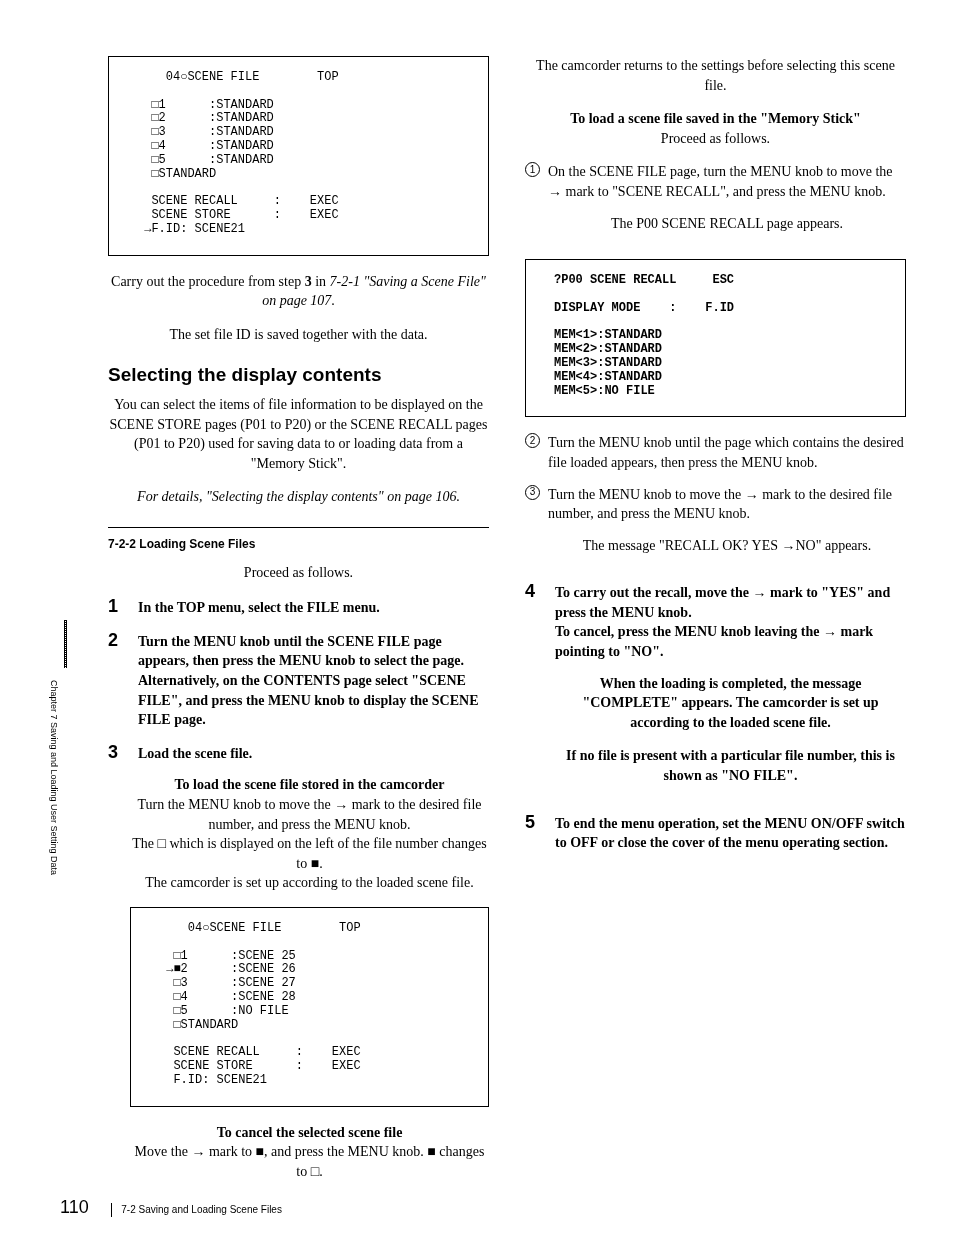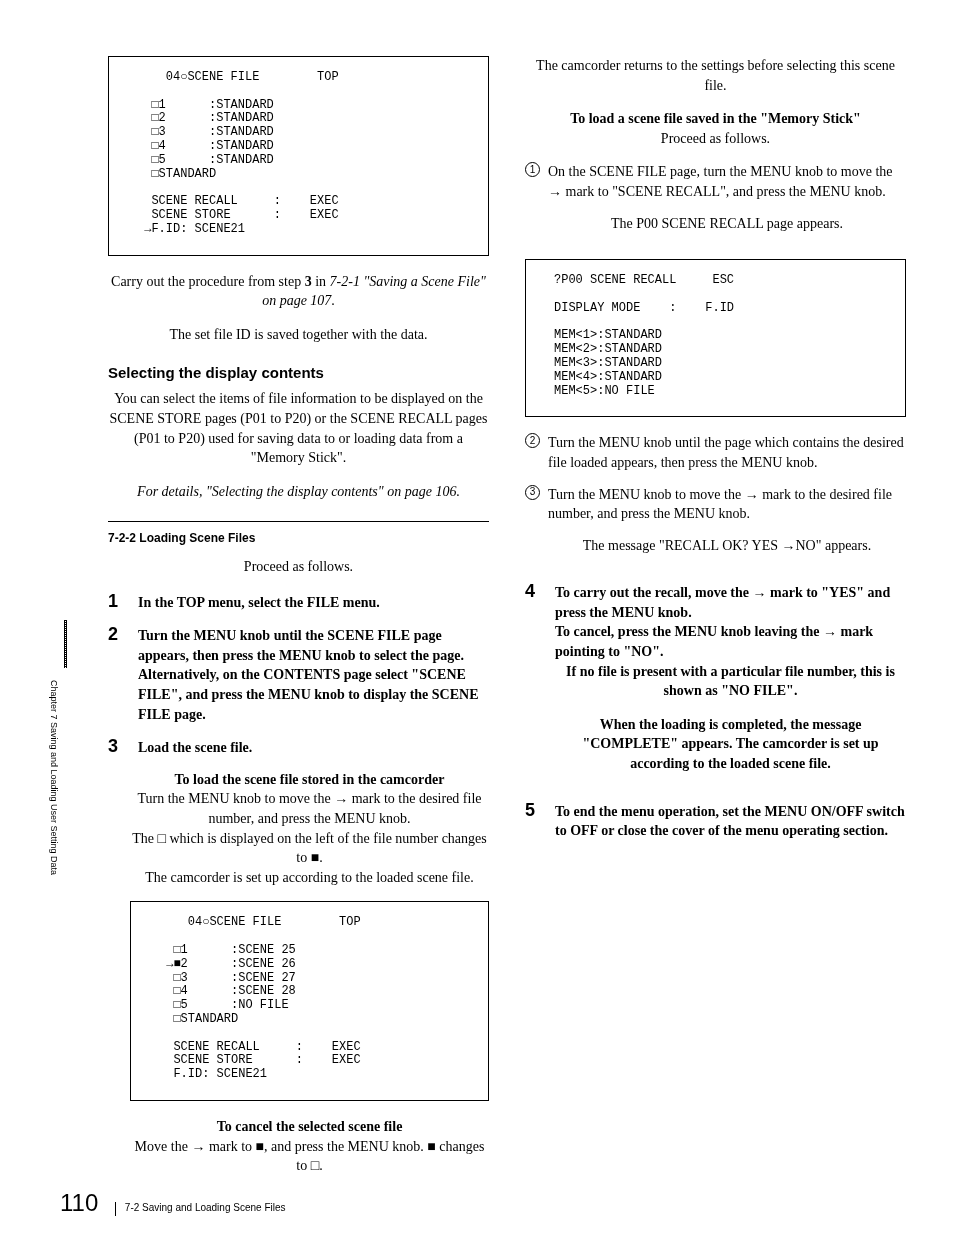--- a/index.html
+++ b/index.html
@@ -54,25 +54,25 @@
   .menu-screen {
     border: 1px solid #000;
     padding: 14px 28px 18px 28px;
     margin: 0 0 16px 0;
     font-family: "Courier New", Courier, monospace;
     font-size: 12px;
     line-height: 1.15;
     white-space: pre;
     letter-spacing: 0px;
   }
-  .menu-screen.narrow { padding-right:48px; }
+  .menu-screen.narrow { padding-right:48px;font-weight:bold; }
   .italic { font-style: italic; }
   .h3 {
     font-family: Arial, Helvetica, sans-serif;
-    font-size: 15px;
+    font-size: 19px;
     font-weight: bold;
     margin: 18px 0 6px 0;
   }
   .h2 {
     font-family: Arial, Helvetica, sans-serif;
     font-size: 12px;
     font-weight: bold;
     margin: 20px 0 10px 0;
     border-top: 1px solid #000;
     padding-top: 8px;
@@ -123,23 +123,23 @@
   .under-indent { margin-left: 22px; }
   .footer {
     position: absolute;
     left: 60px;
     bottom: 24px;
     font-family: Arial, Helvetica, sans-serif;
     font-size: 10px;
     color: #000;
   }
   .footer .pagenum {
-    font-size: 24px;
+    font-size: 18px;
     font-weight: normal;
-    margin-right: 8px;
+    margin-right: 14px;
     vertical-align: baseline;
   }
   .footer .divider {
     border-left: 1px solid #000;
     margin: 0 6px;
     height: 14px;
     display: inline-block;
     vertical-align: middle;
   }
 </style>
@@ -271,22 +271,22 @@
         </li>
       </ul>
 
 
       <ol class="numsteps">
         <li>
           <div class="stepnum">4</div>
           <div class="stepbody">
             <span>To carry out the recall, move the </span><span class="arrow">→</span><span> mark to "YES" and press the MENU knob.</span><br>
             <span>To cancel, press the MENU knob leaving the </span><span class="arrow">→</span><span> mark pointing to  "NO".</span>
+            <p style="margin-top:12px">When the loading is completed, the message "COMPLETE" appears. The camcorder is set up according to the loaded scene file.</p>
             <p>If no file is present with a particular file number, this is shown as "NO FILE".</p>
-            <p style="margin-top:12px">When the loading is completed, the message "COMPLETE" appears. The camcorder is set up according to the loaded scene file.</p>
           </div>
         </li>
         <li>
           <div class="stepnum">5</div>
           <div class="stepbody">To end the menu operation, set the MENU ON/OFF switch to OFF or close the cover of the menu operating section.</div>
         </li>
       </ol>
     </div>
   </div>
 

